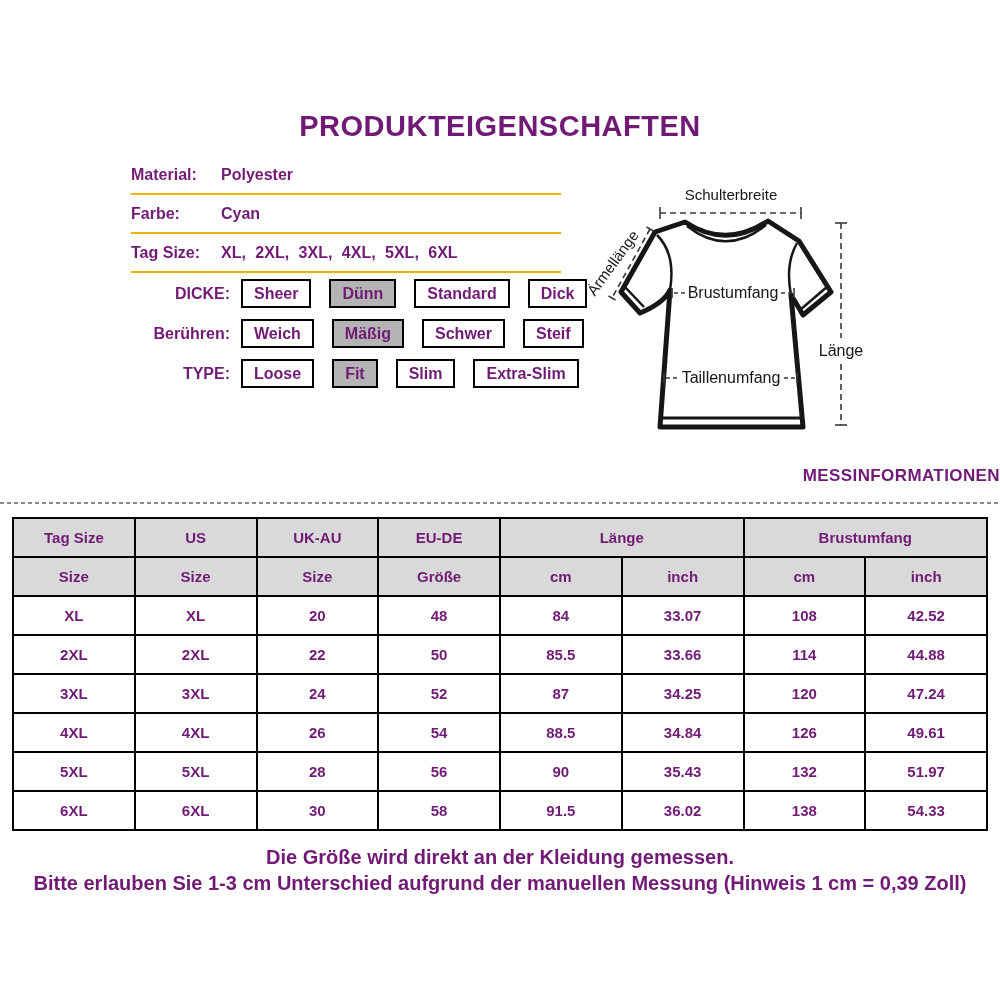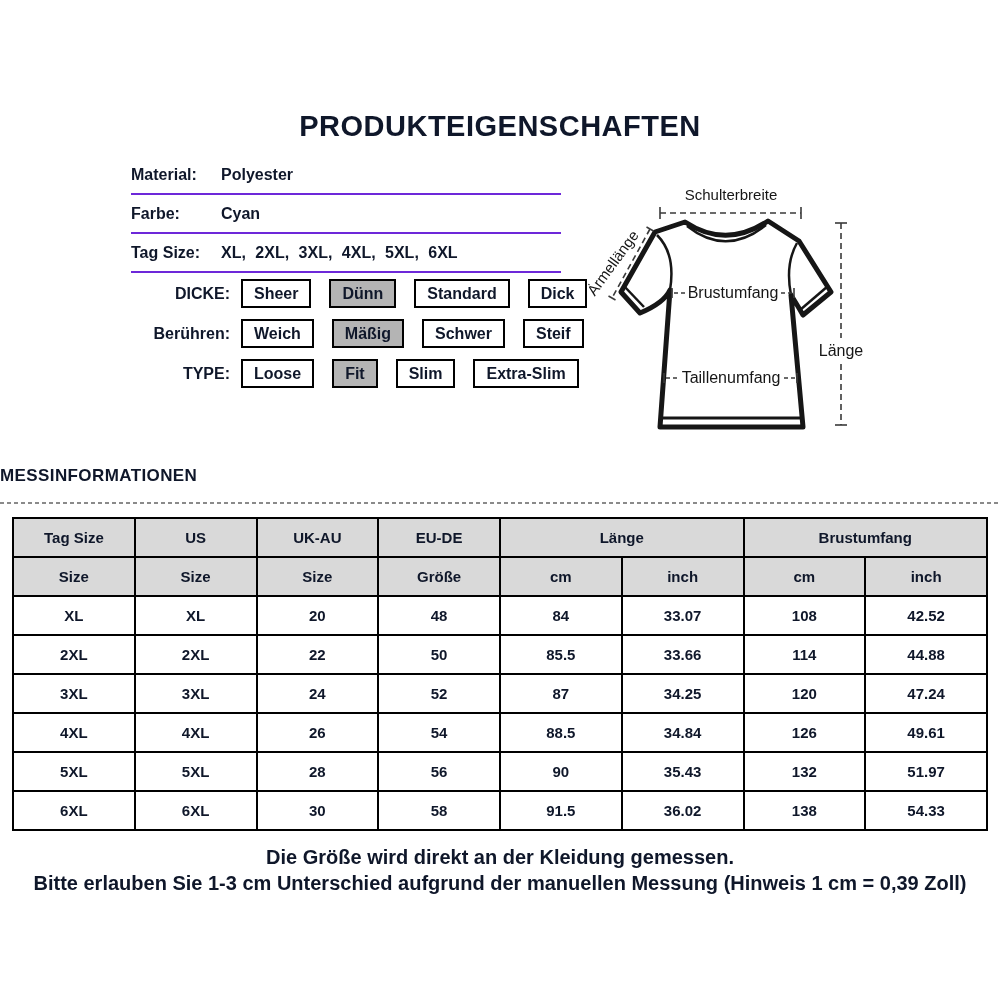--- a/index.html
+++ b/index.html
@@ -1,45 +1,45 @@
 <!DOCTYPE html>
 <html><head>
 <meta charset="utf-8">
 <style>
   html,body { margin:0; padding:0; background:#fff; }
   .page {
     position:relative; width:1000px; height:1000px; background:#fff;
-    font-family:"Liberation Sans", sans-serif; color:#0f172a; overflow:hidden;
+    font-family:"Liberation Sans", sans-serif; color:#701a75; overflow:hidden;
   }
   .title {
     position:absolute; top:110px; left:0; width:100%;
     text-align:center; font-size:29px; font-weight:bold; letter-spacing:0.5px;
   }
   
   .specs { position:absolute; left:131px; top:156px; width:430px; }
-  .spec-row { display:flex; align-items:center; height:37px; border-bottom:2px solid #6d28d9; }
+  .spec-row { display:flex; align-items:center; height:37px; border-bottom:2px solid #eab308; }
   .spec-label { font-weight:bold; font-size:16px; width:90px; flex:none; }
   .spec-value { font-weight:bold; font-size:16px; word-spacing:5px; }
   
   .options { position:absolute; left:130px; top:279px; }
   .option-row { display:flex; align-items:center; height:29px; margin-bottom:11px; }
   .option-label { width:100px; flex:none; text-align:right; font-weight:bold; font-size:16px; margin-right:11px; }
   .chips { display:flex; gap:18px; }
   .chip {
     display:inline-flex; align-items:center; justify-content:center;
     height:29px; padding:0 11px; border:2px solid #000; background:#fff;
     font-weight:bold; font-size:16px; box-sizing:border-box; white-space:nowrap;
   }
   .chip.selected { background:#b4b4b4; }
   
   .tshirt { position:absolute; left:588px; top:170px; }
   
   .section-title {
     position:absolute; top:466px; left:0; width:100%;
-    text-align:left; font-size:17px; font-weight:bold; letter-spacing:0.4px;
+    text-align:right; font-size:17px; font-weight:bold; letter-spacing:0.4px;
   }
   .dotted-sep {
     position:absolute; top:502px; left:0; width:1000px; height:2px;
     background:repeating-linear-gradient(90deg,#8a8a8a 0 4px,transparent 4px 7px);
   }
   .size-table {
     position:absolute; left:12px; top:517px; width:976px;
     border-collapse:collapse; table-layout:fixed;padding-left:32px;
   }
   .size-table th, .size-table td {

